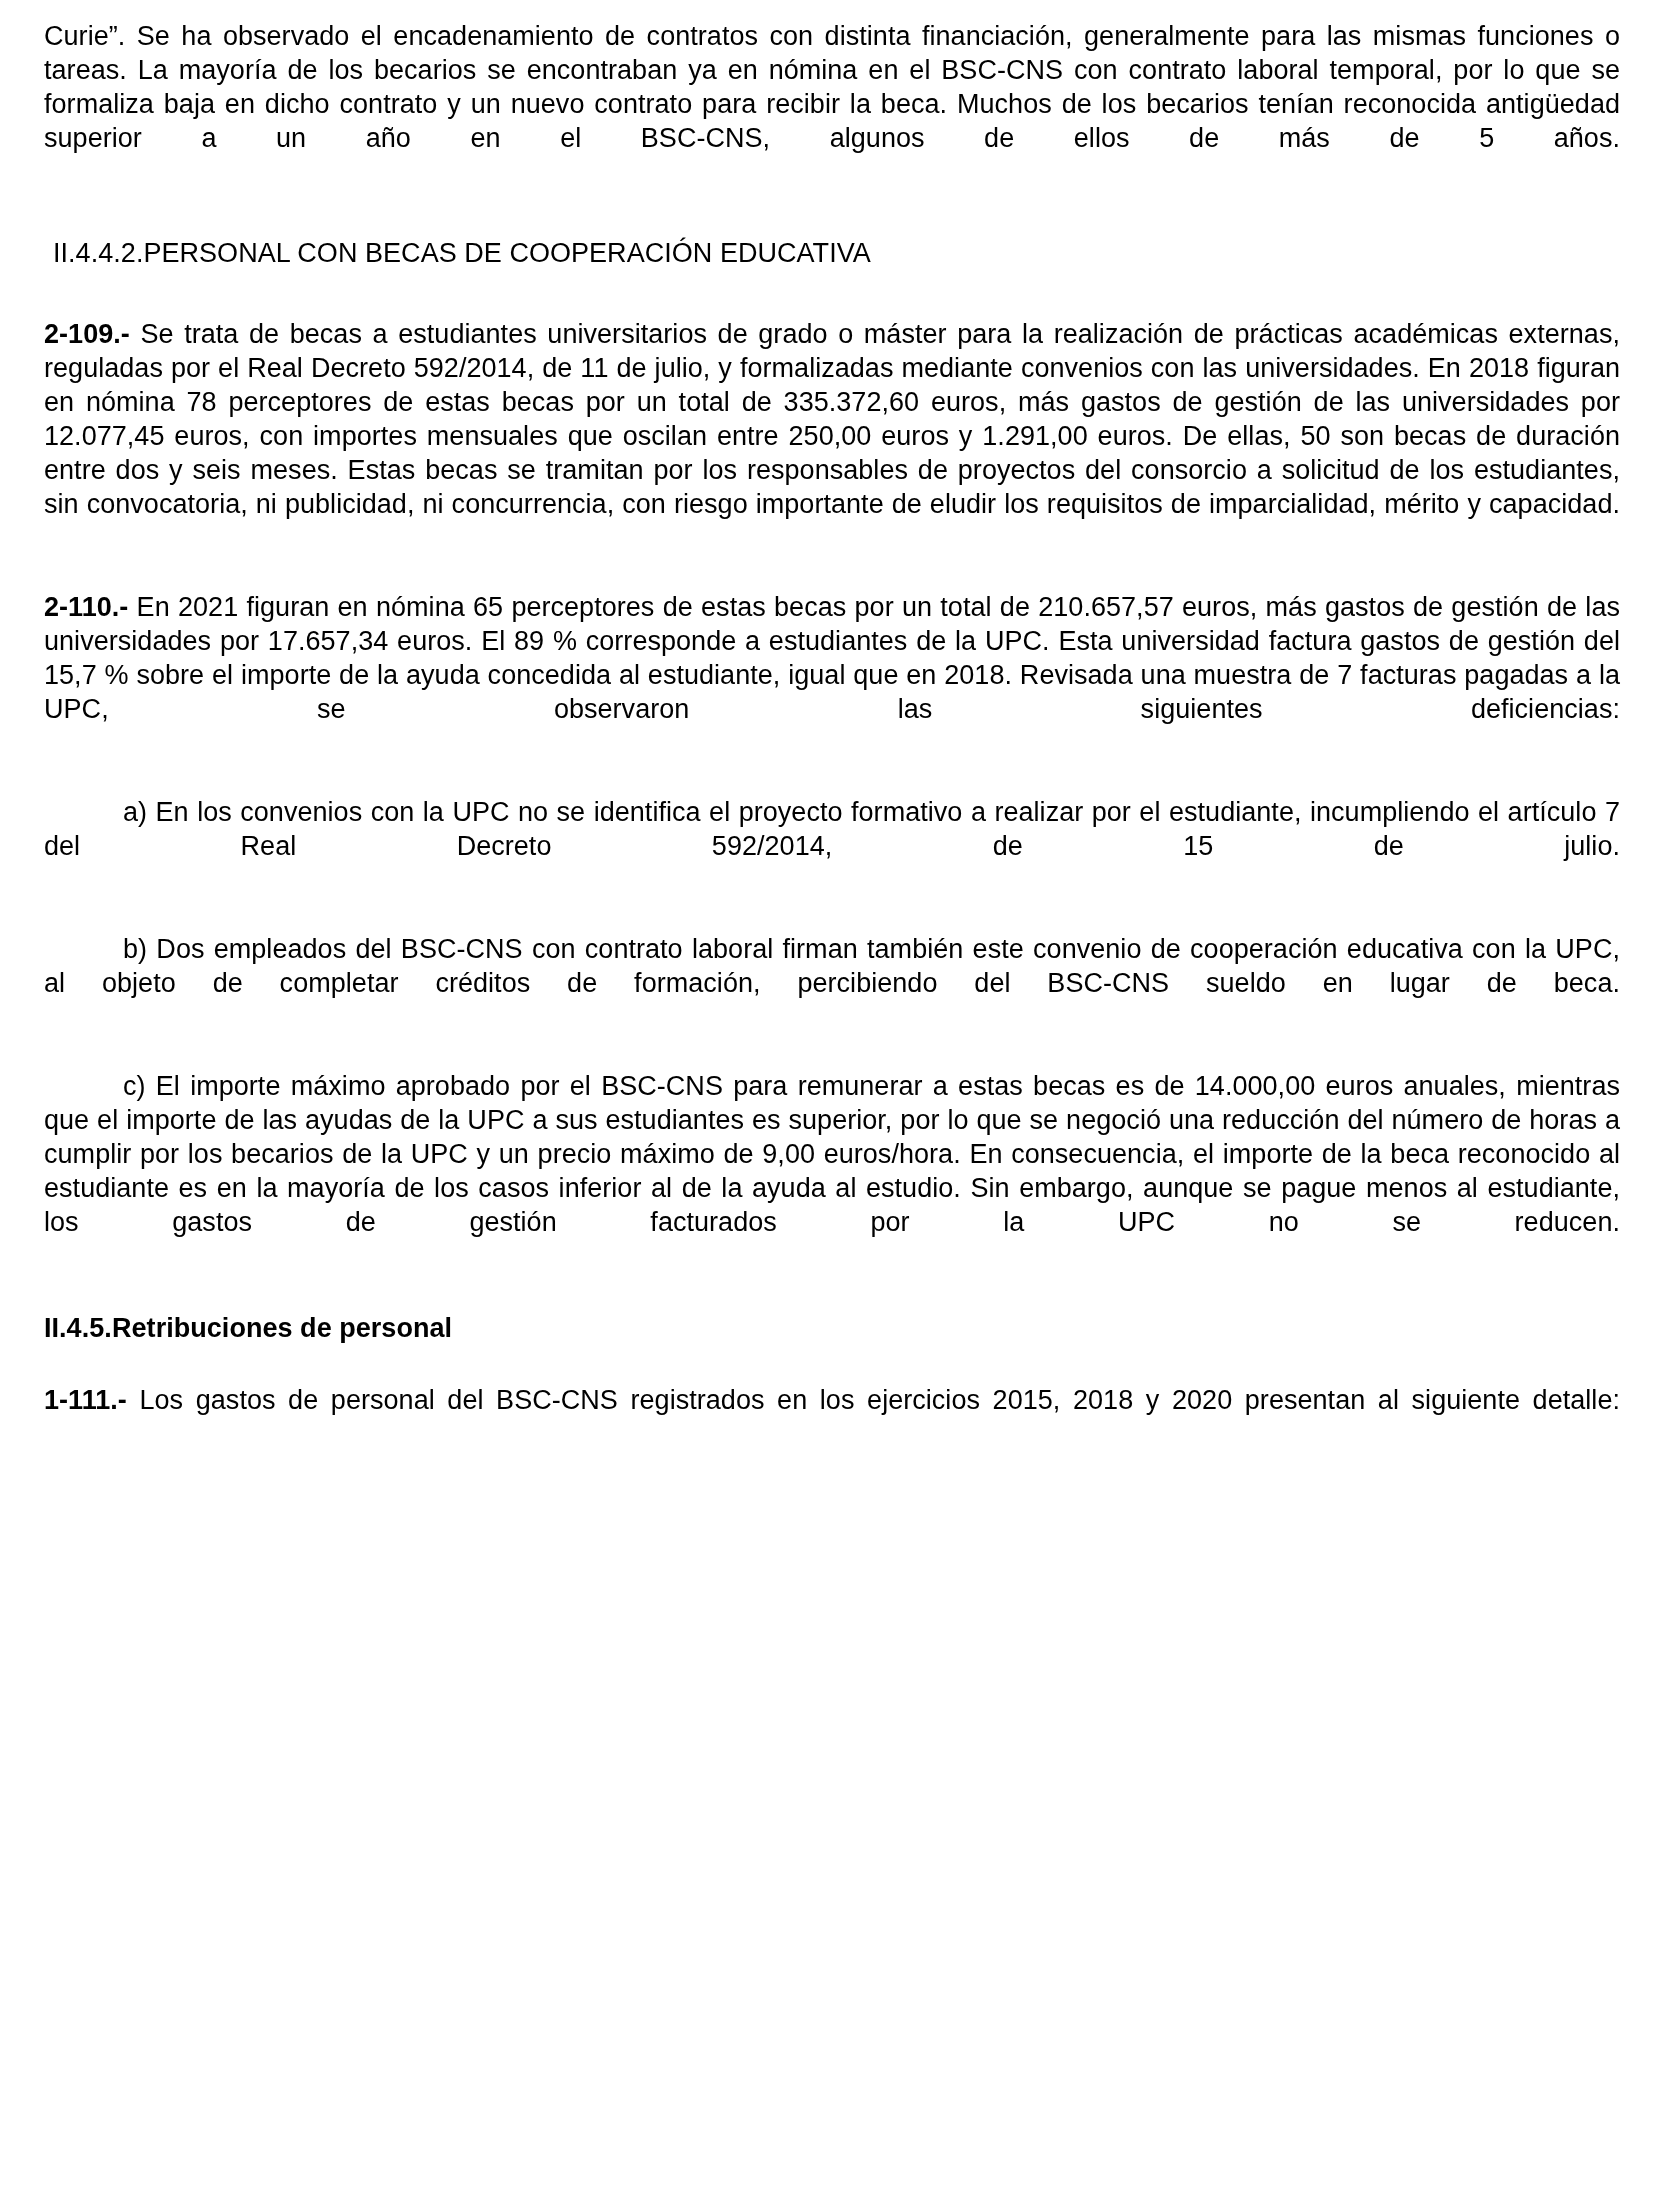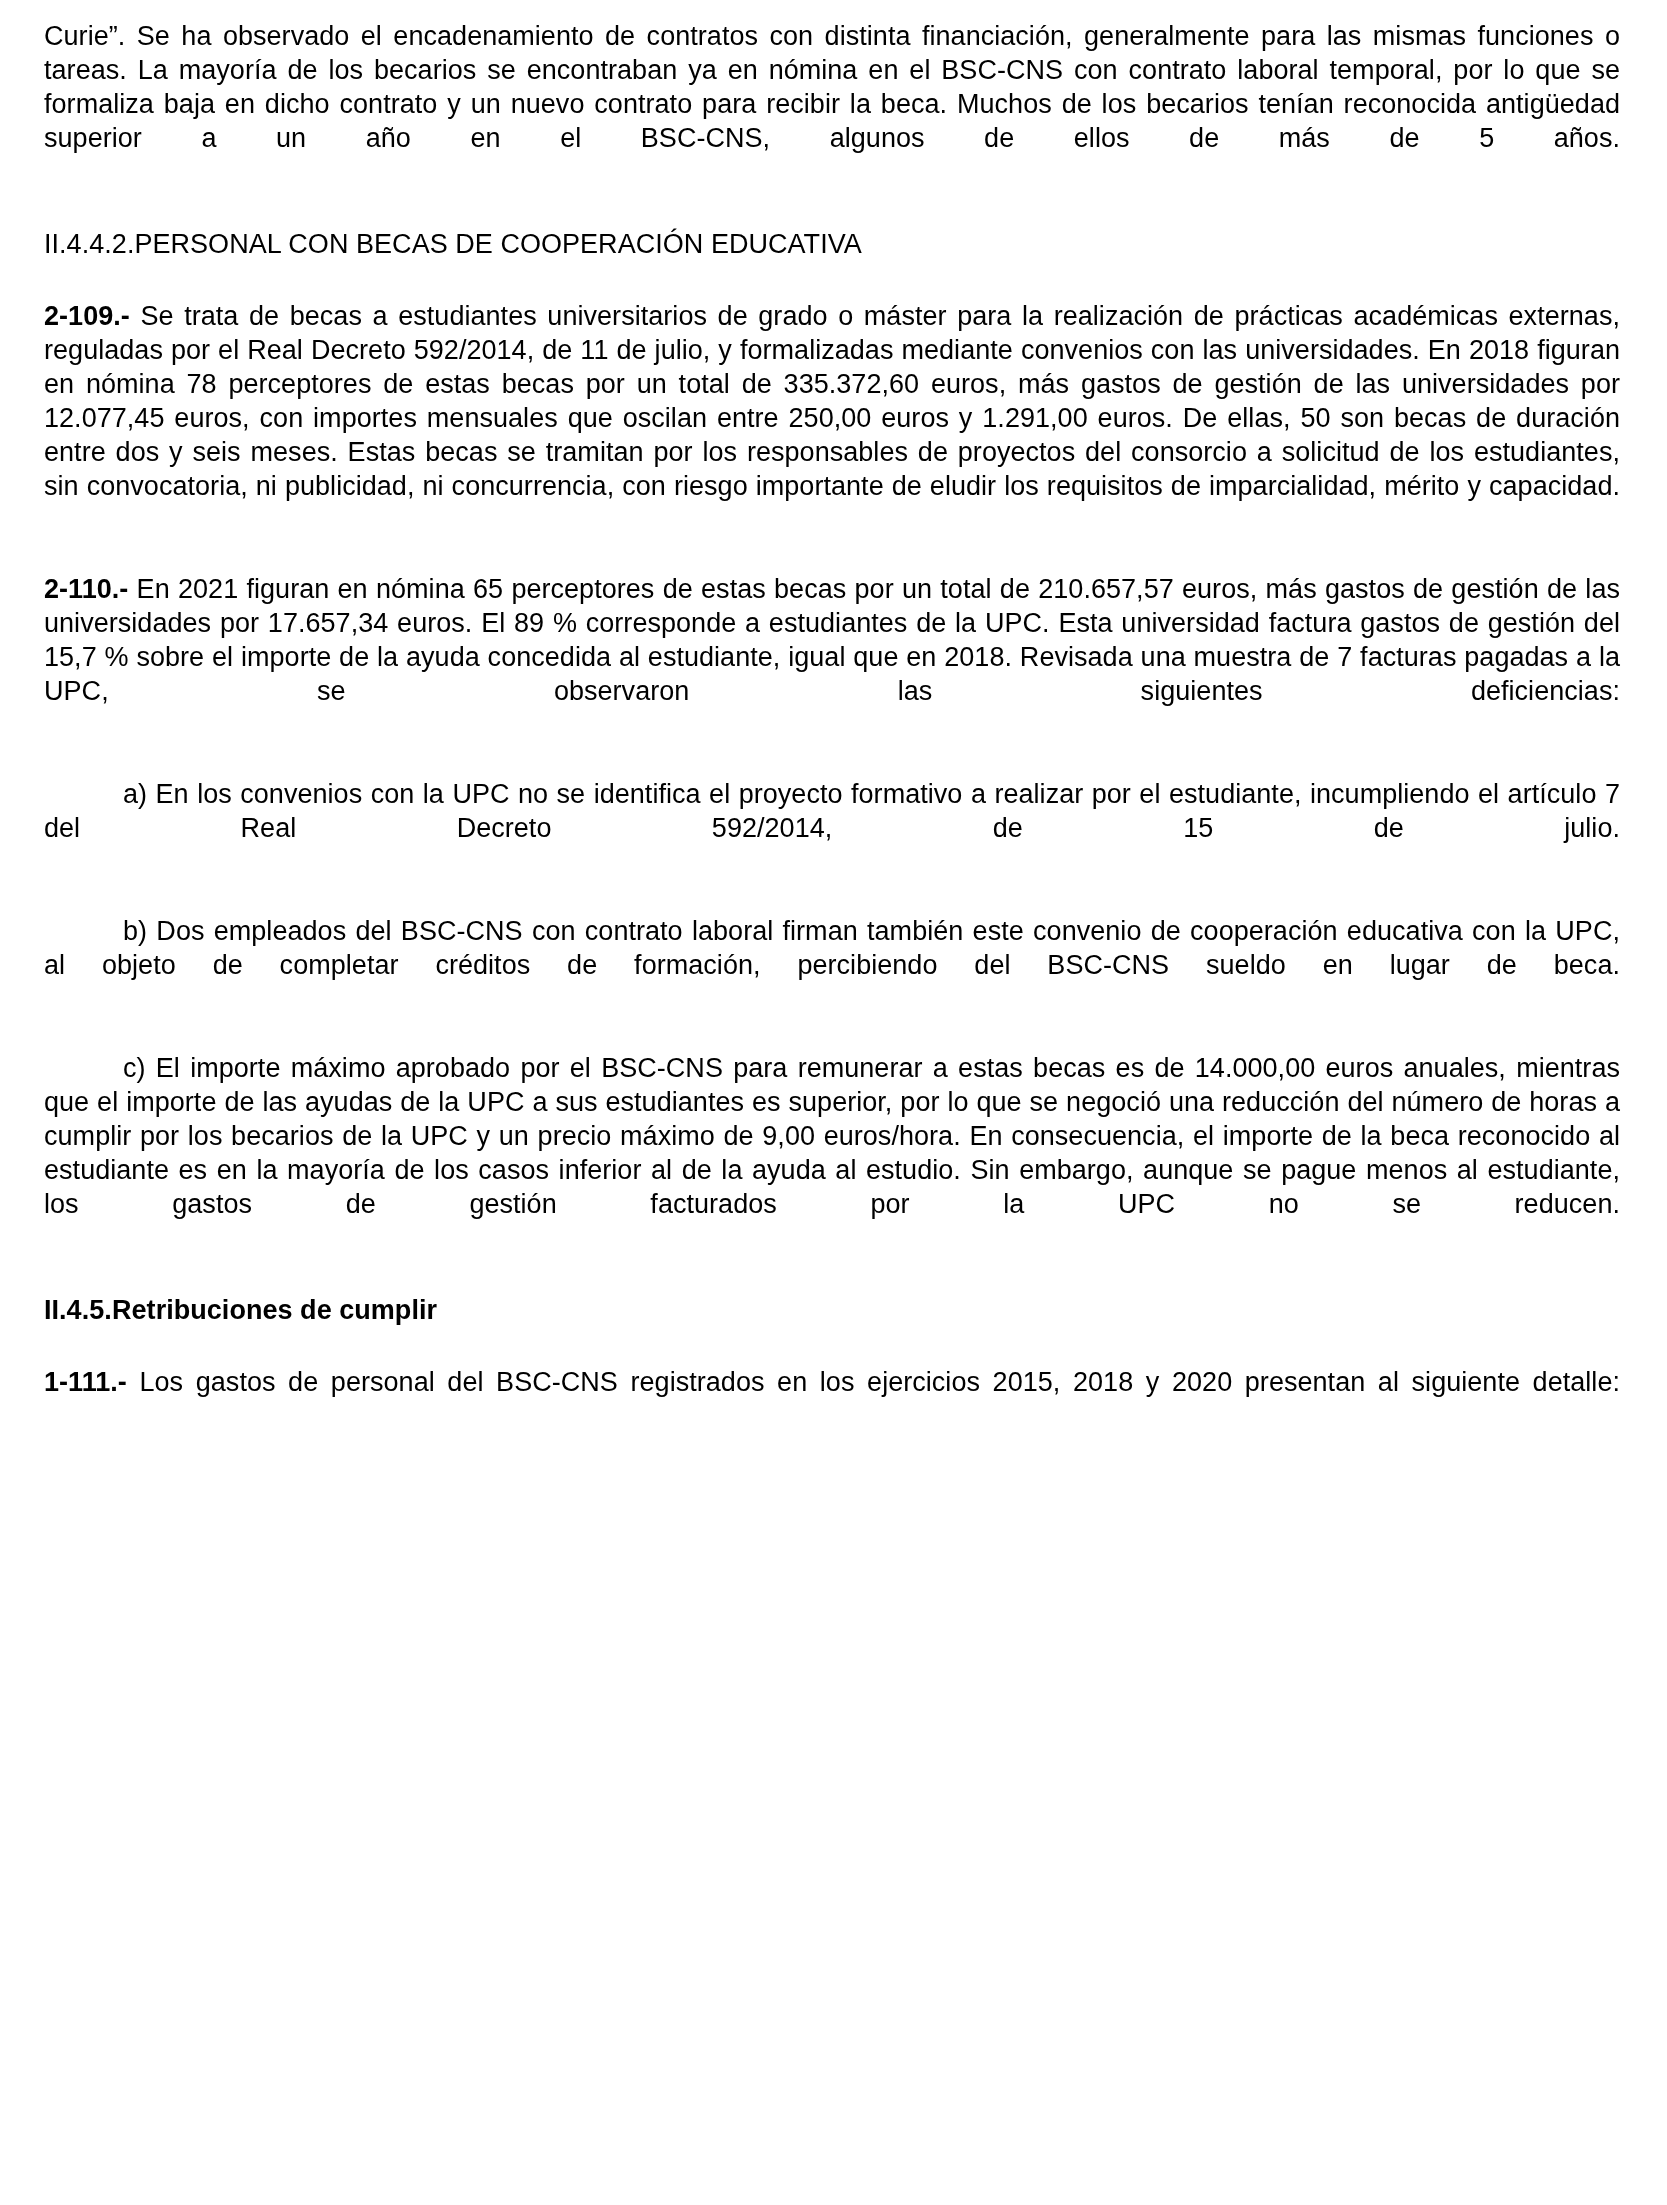--- a/index.html
+++ b/index.html
@@ -35,21 +35,21 @@
     letter-spacing: 0.04px;
     word-spacing: 0.2px;
   }
   p.body-text.first {
     margin-top: 0;
   }
   .gap-md { height: 35px; }
   .gap-lg { height: 38px; }
 
   h2.section-heading {
-    margin: 0;
+    margin: 9px;
     font-size: 27px;
     line-height: 34px;
     font-weight: 400;
     text-align: left;
     letter-spacing: 0.04px;
   }
   h2.section-heading .num {
     display: inline-block;
     min-width: 84px;
   }
@@ -106,21 +106,21 @@
     <div class="gap-md"></div>
 
     <p class="body-text indent"><span>b) Dos empleados del BSC-CNS con contrato laboral firman también este convenio de cooperación educativa con la UPC, al objeto de completar créditos de formación, percibiendo del BSC-CNS sueldo en lugar de beca.</span></p>
 
     <div class="gap-md"></div>
 
     <p class="body-text indent"><span>c) El importe máximo aprobado por el BSC-CNS para remunerar a estas becas es de 14.000,00 euros anuales, mientras que el importe de las ayudas de la UPC a sus estudiantes es superior, por lo que se negoció una reducción del número de horas a cumplir por los becarios de la UPC y un precio máximo de 9,00 euros/hora. En consecuencia, el importe de la beca reconocido al estudiante es en la mayoría de los casos inferior al de la ayuda al estudio. Sin embargo, aunque se pague menos al estudiante, los gastos de gestión facturados por la UPC no se reducen.</span></p>
 
     <div class="gap-lg"></div>
 
-    <h3 class="sub-heading"><span class="num">II.4.5.</span><span>Retribuciones de cumplir</span></h3>
+    <h3 class="sub-heading"><span class="num">II.4.5.</span><span>Retribuciones de personal</span></h3>
 
     <div class="gap-lg"></div>
 
     <p class="body-text"><span class="para-num">1-111.-</span> <span>Los gastos de personal del BSC-CNS registrados en los ejercicios 2015, 2018 y 2020 presentan al siguiente detalle:</span></p>
 
   </div>
 </div>
 
 
 </body></html>

